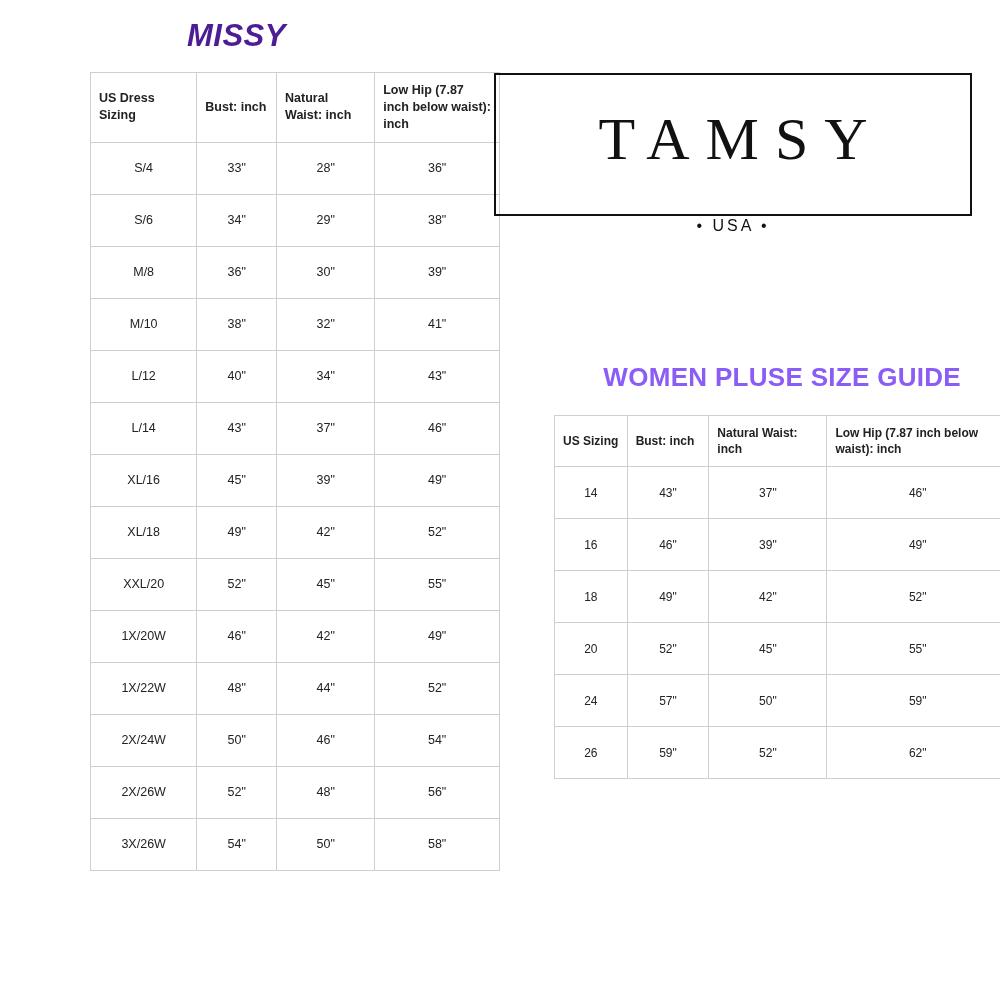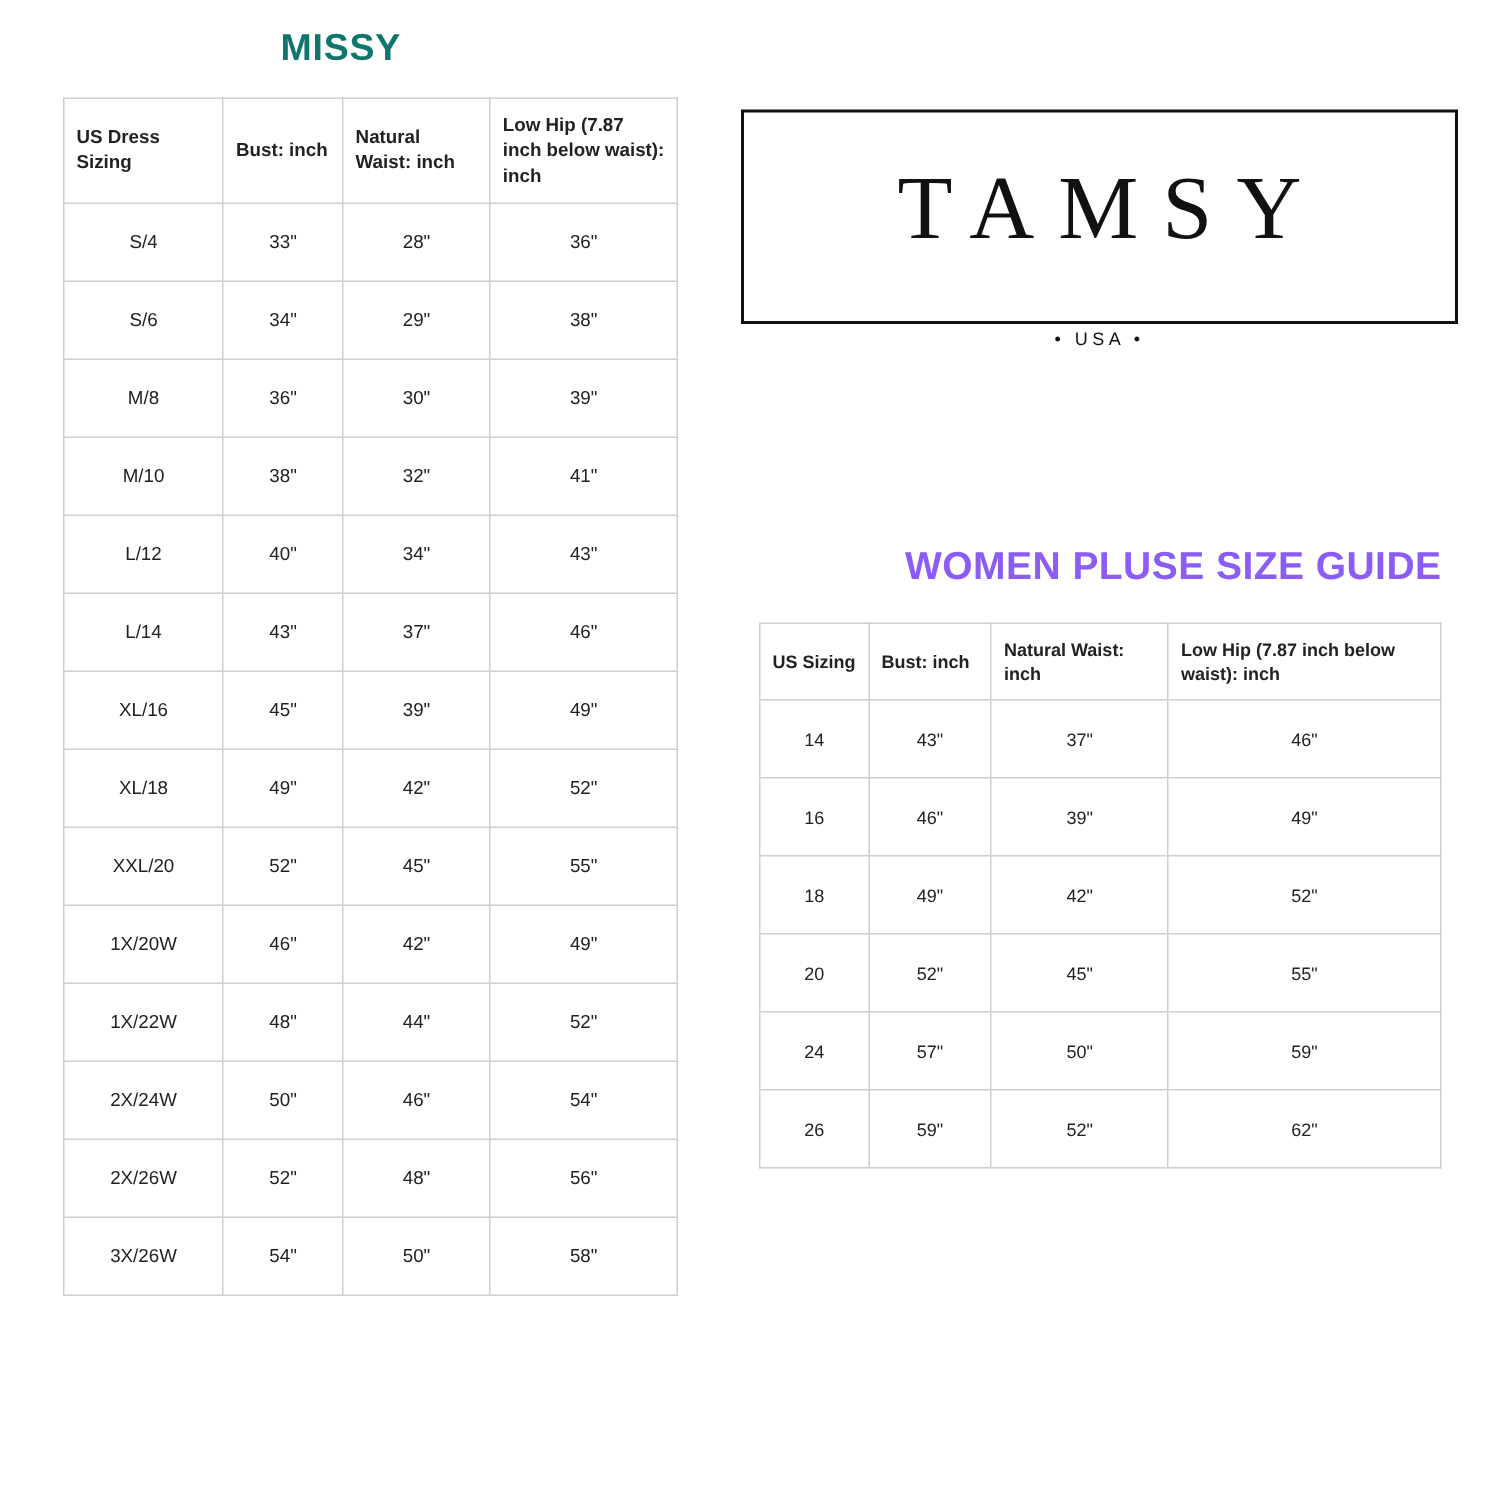--- a/index.html
+++ b/index.html
@@ -24,31 +24,33 @@
 
   
   .left-col {
     position: absolute;
     left: 42px;
     top: 18px;
     width: 410px;
   }
 
   .missy-title {
-    font-size: 25px;
+    font-size: 31px;
     font-weight: bold;
     letter-spacing: 0.5px;
     margin: 0 0 18px 145px;
-    color: #0f766e;
+    color: #4c1d95;
+    font-style: italic;
   }
 
   table.size-table {
     border-collapse: collapse;
     width: 100%;
     table-layout: fixed;
+    margin-left: 48px;
   }
   table.size-table th,
   table.size-table td {
     border: 1px solid #cfcfcf;
     font-size: 12.5px;
     color: #222;
     padding: 0;
   }
   table.size-table th {
     font-weight: bold;
@@ -97,21 +99,21 @@
     position: absolute;
     left: 0;
     right: 0;
     bottom: -21px;
     text-align: center;
   }
   .logo-usa {
     display: inline-block;
     background: #ffffff;
     padding: 0 10px;
-    font-size: 12px;
+    font-size: 16px;
     letter-spacing: 3px;
     color: #111;
     font-family: "Liberation Sans", sans-serif;
   }
 
   
   .right-col {
     position: absolute;
     left: 506px;
     top: 362px;

